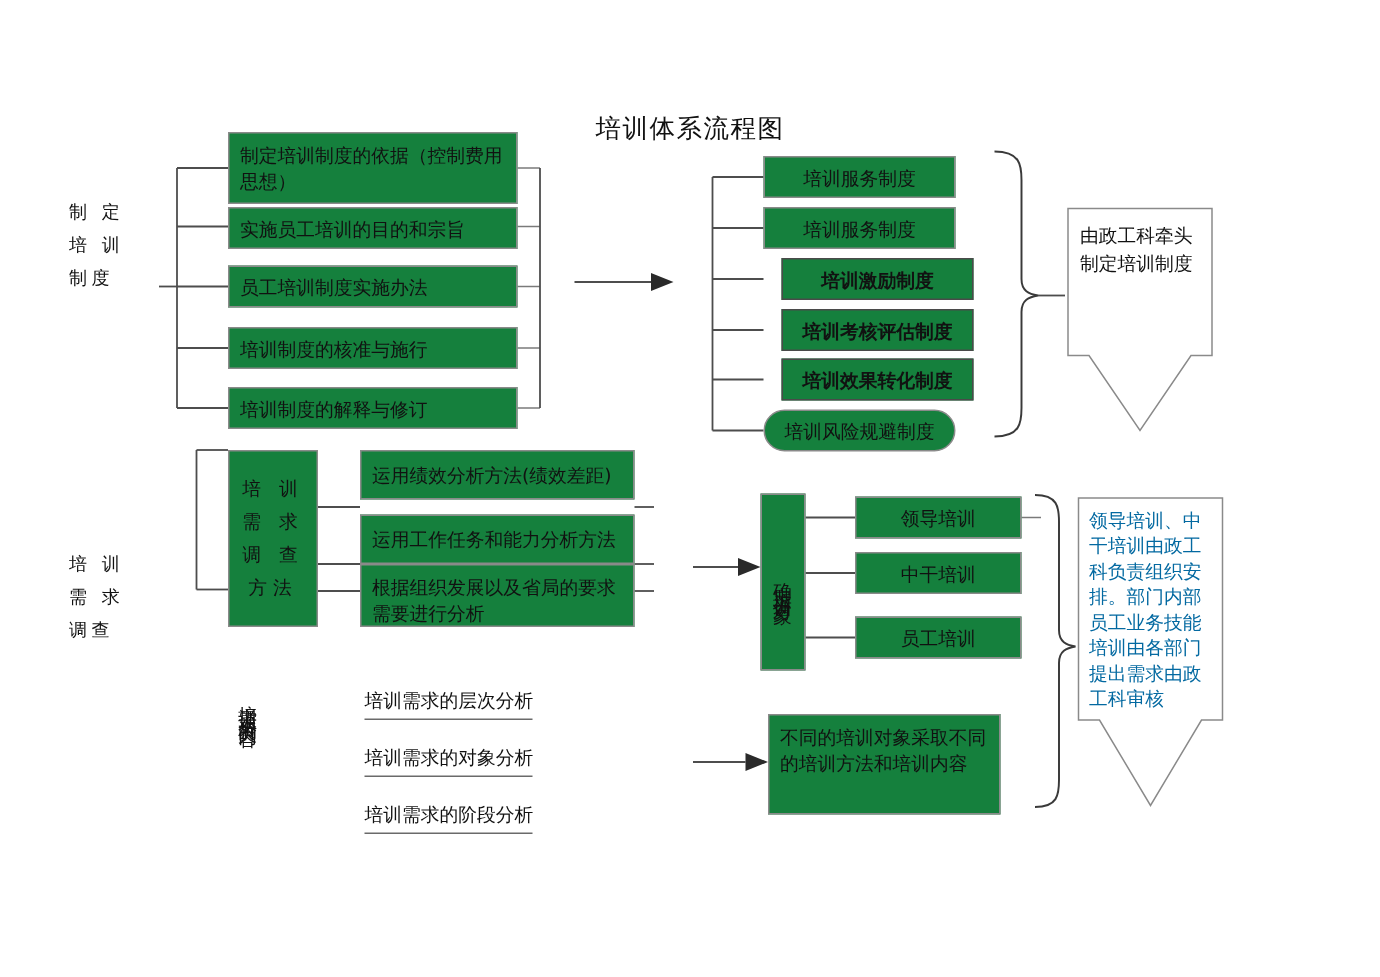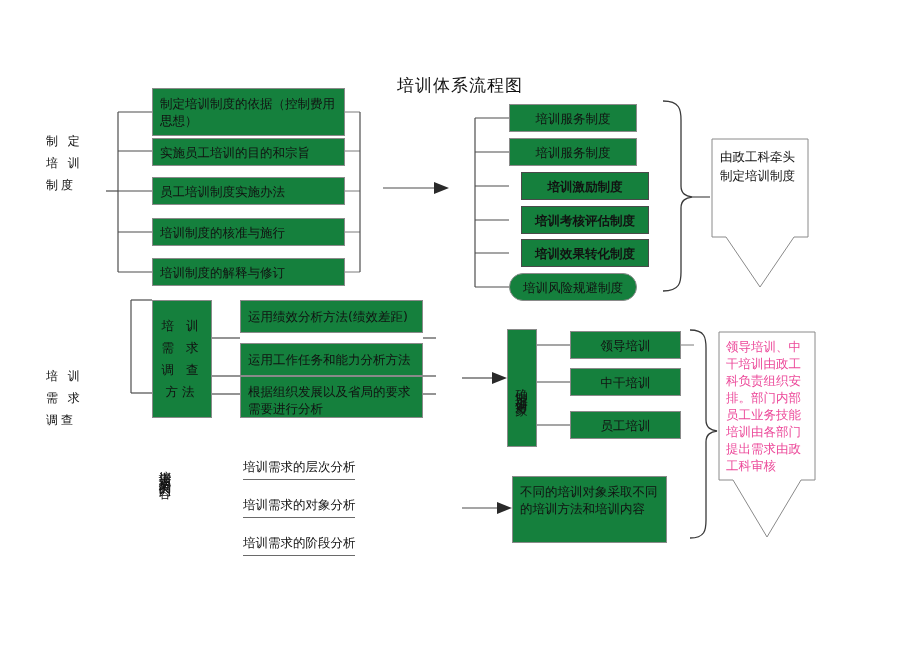--- a/index.html
+++ b/index.html
@@ -223,16 +223,16 @@
   <div class="box center" style="left:570px; top:331px; width:111px; height:28px;">领导培训</div>
   <div class="box center" style="left:570px; top:368px; width:111px; height:28px;">中干培训</div>
   <div class="box center" style="left:570px; top:411px; width:111px; height:28px;">员工培训</div>
 
   <div class="box multiline" style="left:512px; top:476px; width:155px; height:67px;">不同的培训对象采取不同的培训方法和培训内容</div>
 
   <div style="position:absolute; left:717px; top:330px; width:100px; height:215px;">
     <svg width="100" height="215" style="position:absolute;left:0;top:0;">
       <polygon class="arrowshape" points="2,2 98,2 98,150 84,150 50,207 16,150 2,150"></polygon>
     </svg>
-    <div style="position:absolute; left:9px; top:8px; width:82px; font-size:12.5px; line-height:17px; color:#ec4899;">领导培训、中干培训由政工科负责组织安排。部门内部员工业务技能培训由各部门提出需求由政工科审核</div>
+    <div style="position:absolute; left:9px; top:8px; width:82px; font-size:12.5px; line-height:17px; color:#0369a1;">领导培训、中干培训由政工科负责组织安排。部门内部员工业务技能培训由各部门提出需求由政工科审核</div>
   </div>
 
 </div>
 
 </body></html>

